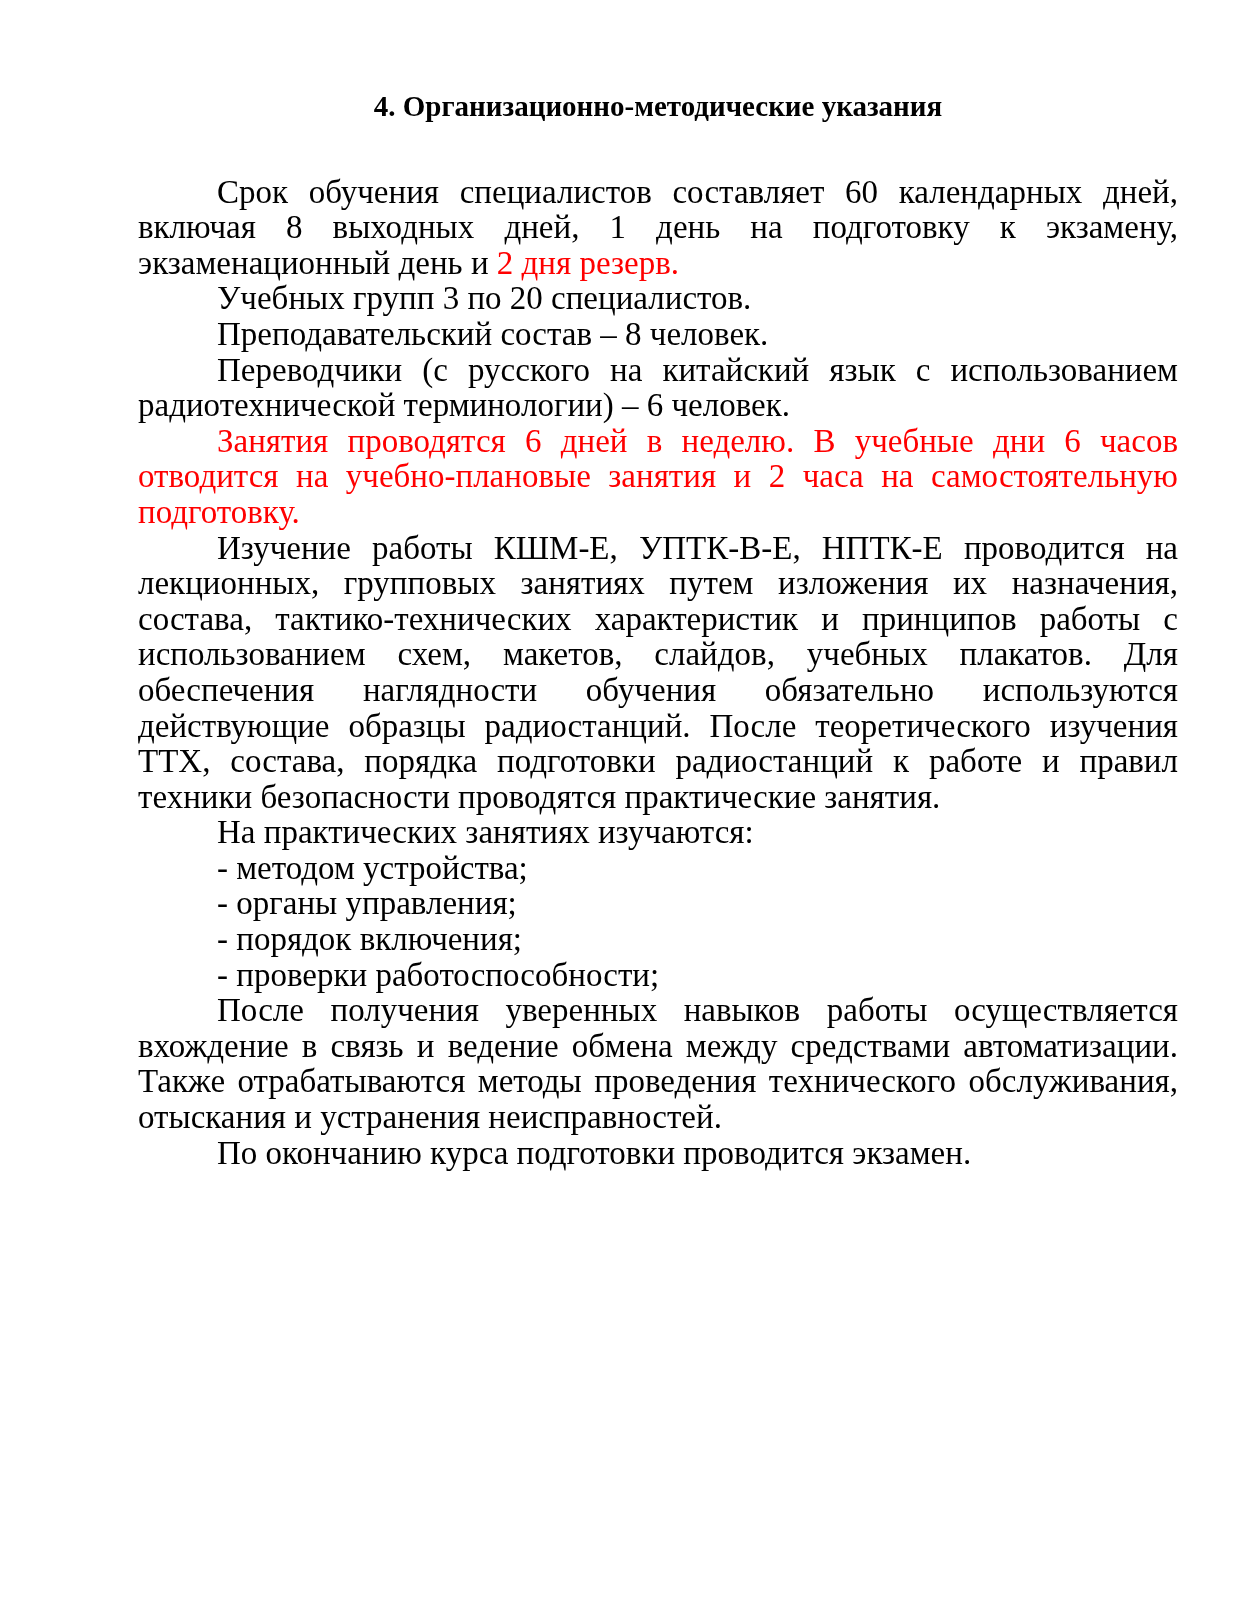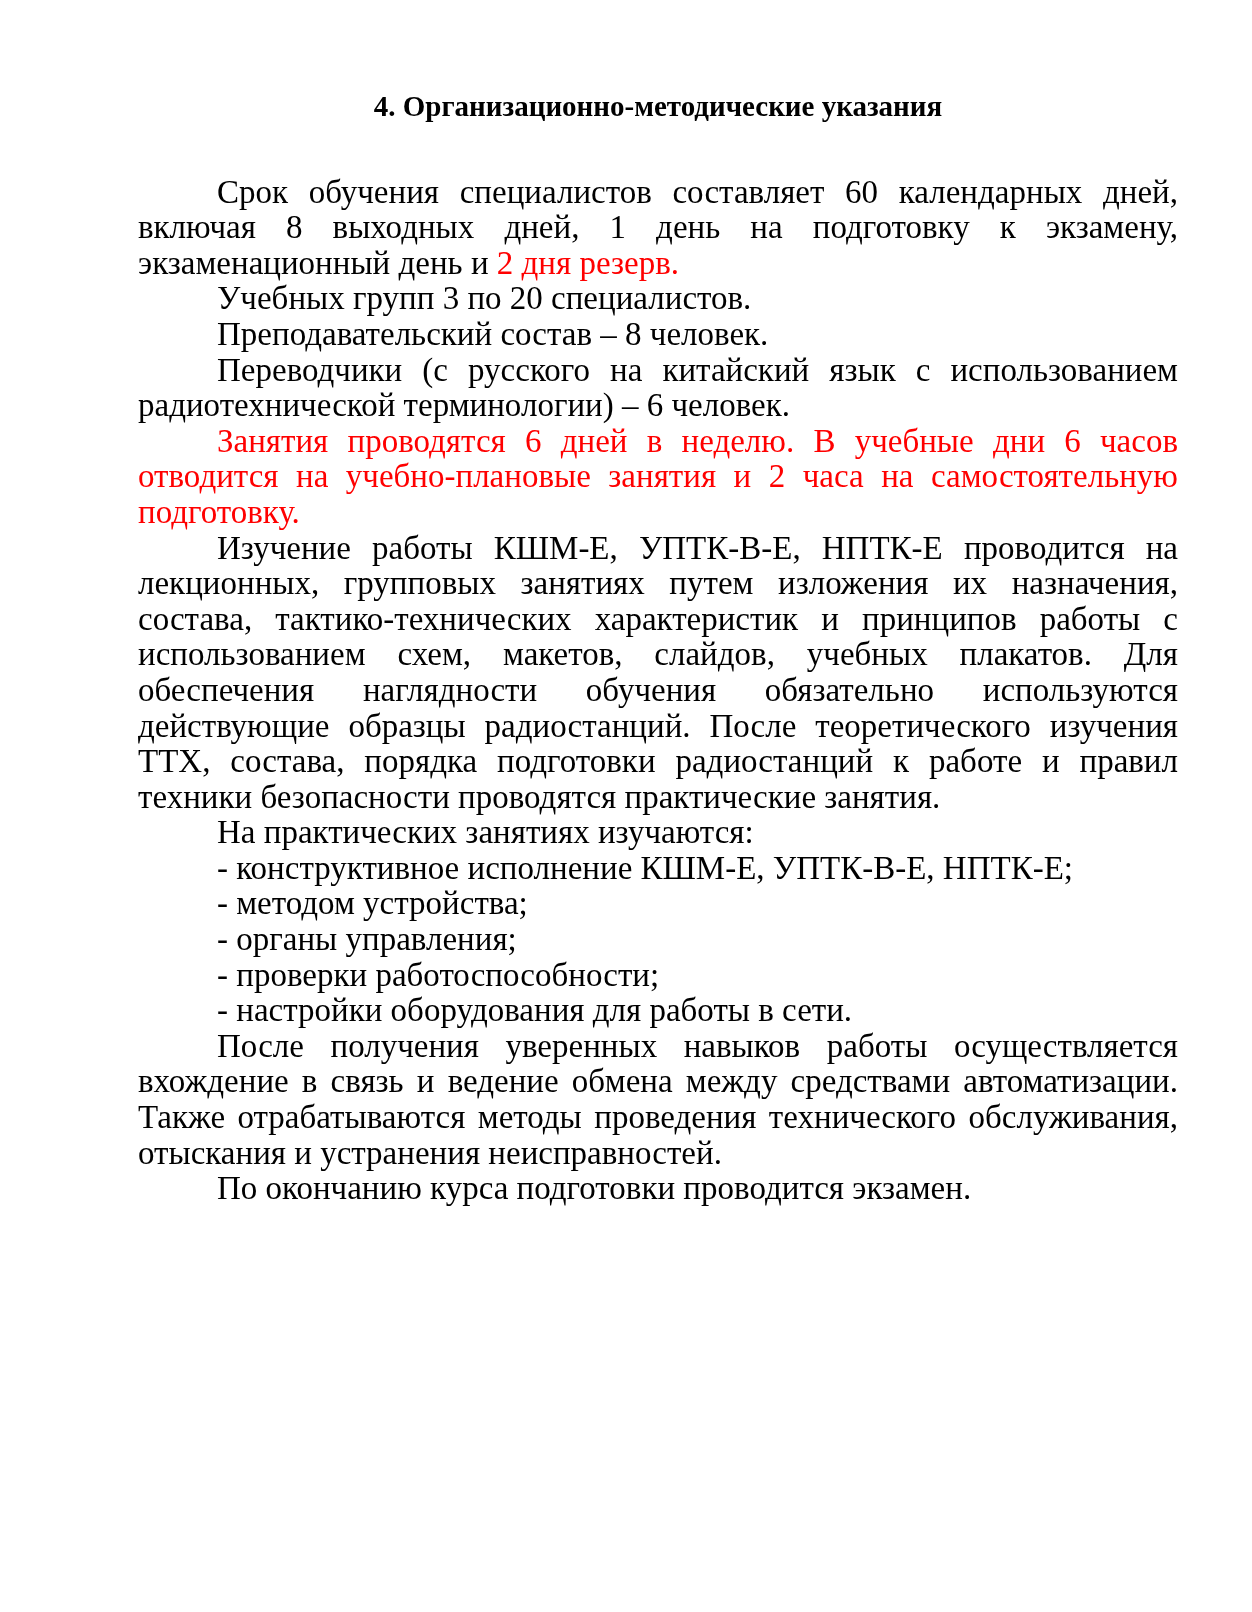--- a/index.html
+++ b/index.html
@@ -50,22 +50,21 @@
   <div class="content">
     <h1 class="title">4. Организационно-методические указания</h1>
     <div id="paragraphs">
         <p class="para"><span>Срок обучения специалистов составляет 60 календарных дней, включая 8 выходных дней, 1 день на подготовку к экзамену, экзаменационный день и </span><span class="run-red">2 дня резерв.</span></p>
         <p class="para"><span>Учебных групп 3 по 20 специалистов.</span></p>
         <p class="para"><span>Преподавательский состав – 8 человек.</span></p>
         <p class="para"><span>Переводчики (с русского на китайский язык с использованием радиотехнической терминологии) – 6 человек.</span></p>
         <p class="para"><span class="run-red">Занятия проводятся 6 дней в неделю. В учебные дни 6 часов отводится на учебно-плановые занятия и 2 часа на самостоятельную подготовку.</span></p>
         <p class="para"><span>Изучение работы КШМ-Е, УПТК-В-Е, НПТК-Е проводится на лекционных, групповых занятиях путем изложения их назначения, состава, тактико-технических характеристик и принципов работы с использованием схем, макетов, слайдов, учебных плакатов. Для обеспечения наглядности обучения обязательно используются действующие образцы радиостанций. После теоретического изучения ТТХ, состава, порядка подготовки радиостанций к работе и правил техники безопасности проводятся практические занятия.</span></p>
         <p class="para"><span>На практических занятиях изучаются:</span></p>
-        <p class="para"><span>- конструктивное исполнение КШМ-Е, УПТК-В-Е, НПТК-Е;</span></p>
         <p class="para"><span>- методом устройства;</span></p>
         <p class="para"><span>- органы управления;</span></p>
+        <p class="para"><span>- порядок включения;</span></p>
         <p class="para"><span>- проверки работоспособности;</span></p>
-        <p class="para"><span>- настройки оборудования для работы в сети.</span></p>
         <p class="para"><span>После получения уверенных навыков работы осуществляется вхождение в связь и ведение обмена между средствами автоматизации. Также отрабатываются методы проведения технического обслуживания, отыскания и устранения неисправностей.</span></p>
         <p class="para"><span>По окончанию курса подготовки проводится экзамен.</span></p>
       </div>
   </div>
 </div>
 
 </body></html>

